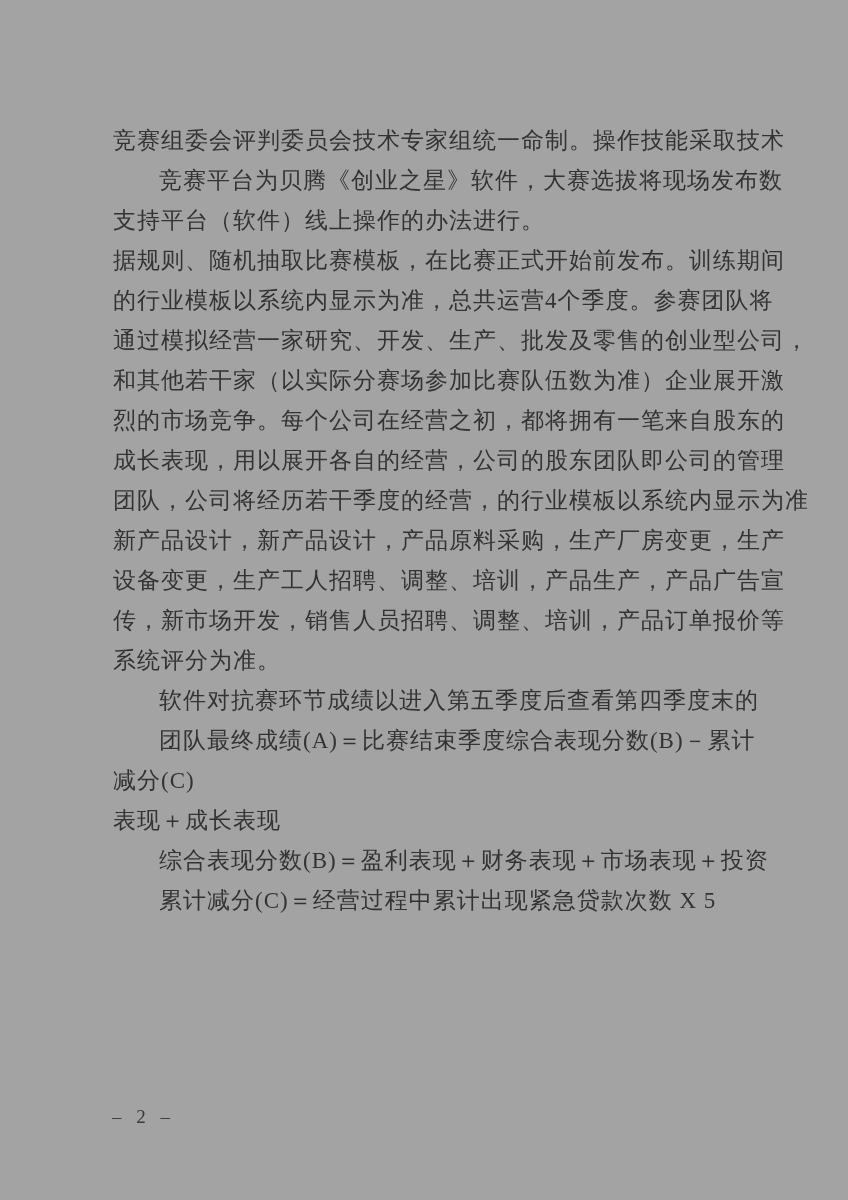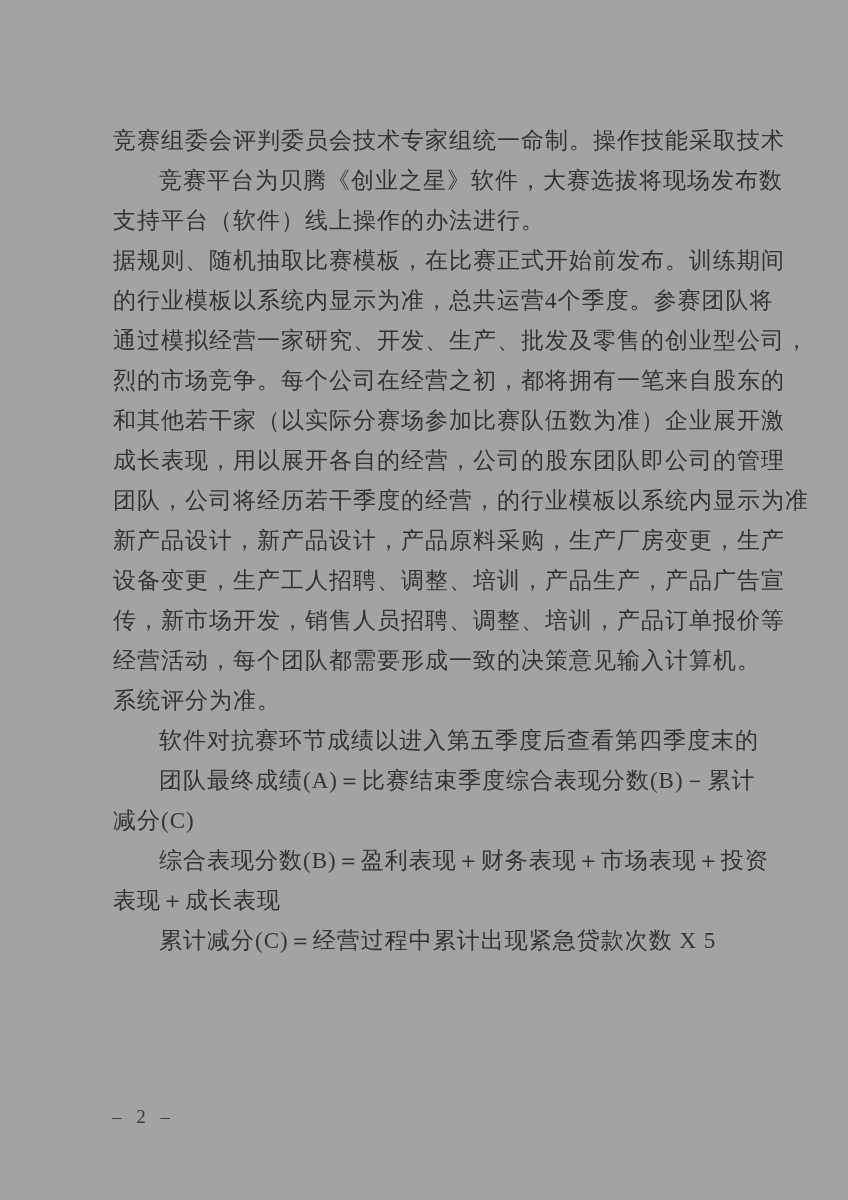--- a/index.html
+++ b/index.html
@@ -46,30 +46,29 @@
 <body>
 
 <div class="page">
   <div class="doc-body">
       <div class="line">竞赛组委会评判委员会技术专家组统一命制。操作技能采取技术</div>
       <div class="line indent">竞赛平台为贝腾《创业之星》软件，大赛选拔将现场发布数</div>
       <div class="line">支持平台（软件）线上操作的办法进行。</div>
       <div class="line">据规则、随机抽取比赛模板，在比赛正式开始前发布。训练期间</div>
       <div class="line">的行业模板以系统内显示为准，总共运营4个季度。参赛团队将</div>
       <div class="line">通过模拟经营一家研究、开发、生产、批发及零售的创业型公司，</div>
+      <div class="line">和其他若干家（以实际分赛场参加比赛队伍数为准）企业展开激</div>
       <div class="line">烈的市场竞争。每个公司在经营之初，都将拥有一笔来自股东的</div>
-      <div class="line">和其他若干家（以实际分赛场参加比赛队伍数为准）企业展开激</div>
       <div class="line">成长表现，用以展开各自的经营，公司的股东团队即公司的管理</div>
       <div class="line">团队，公司将经历若干季度的经营，的行业模板以系统内显示为准</div>
       <div class="line">新产品设计，新产品设计，产品原料采购，生产厂房变更，生产</div>
       <div class="line">设备变更，生产工人招聘、调整、培训，产品生产，产品广告宣</div>
       <div class="line">传，新市场开发，销售人员招聘、调整、培训，产品订单报价等</div>
-      <div class="line">经营活动，每个团队都需要形成一致的决策意见输入计算机。</div>
       <div class="line">系统评分为准。</div>
       <div class="line indent">软件对抗赛环节成绩以进入第五季度后查看第四季度末的</div>
       <div class="line indent">团队最终成绩(A)＝比赛结束季度综合表现分数(B)－累计</div>
       <div class="line">减分(C)</div>
+      <div class="line">表现＋成长表现</div>
       <div class="line indent">综合表现分数(B)＝盈利表现＋财务表现＋市场表现＋投资</div>
-      <div class="line">表现＋成长表现</div>
       <div class="line indent">累计减分(C)＝经营过程中累计出现紧急贷款次数 X 5</div>
     </div>
   <div class="footer">– 2 –</div>
 </div>
 
 </body></html>

